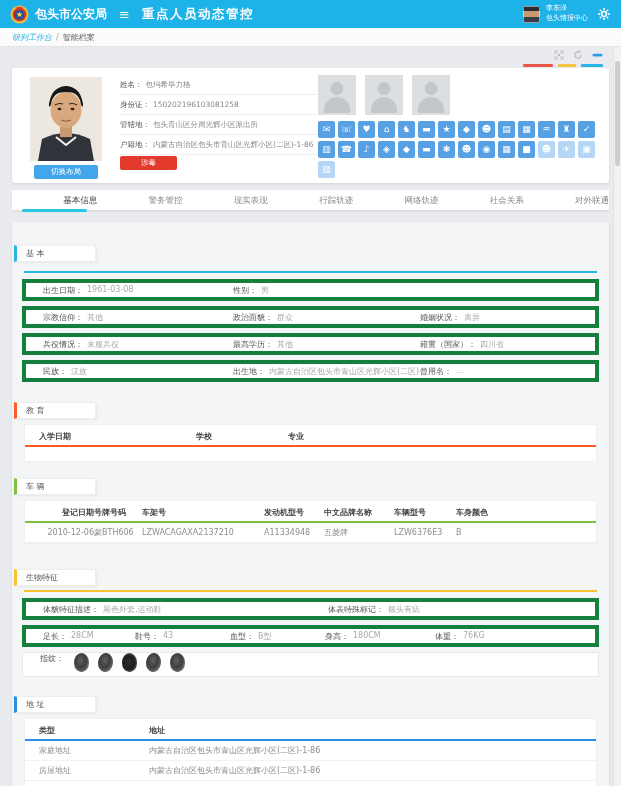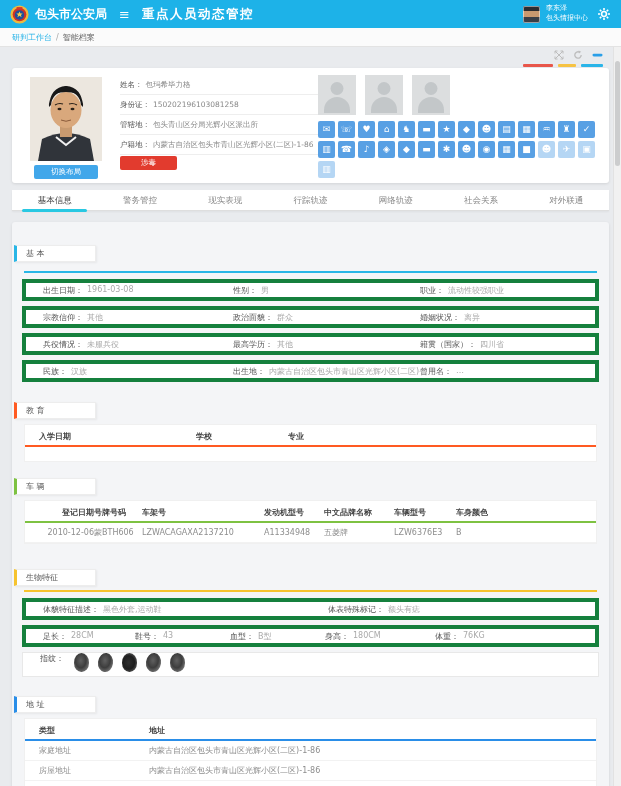--- a/index.html
+++ b/index.html
@@ -16,21 +16,21 @@
   .tb-spacer{flex:1;}
   .uavatar{width:17px;height:17px;border-radius:2px;flex:0 0 auto;overflow:hidden;
            background:linear-gradient(180deg,#2a2c30 0%,#2a2c30 30%,#c9996f 30%,#c9996f 62%,#3a3f47 62%,#3a3f47 100%);
            box-shadow:inset 0 0 0 1px rgba(255,255,255,.5);}
   .uinfo{font-size:7px;line-height:1.4;margin:0 9px 0 6px;white-space:nowrap;}
   .gearbtn{width:14px;height:14px;cursor:pointer;}
 
   
   .crumbbar{position:absolute;top:28px;left:0;right:0;height:19px;background:#fbfbfb;
             border-bottom:1px solid #e3e3e3;display:flex;align-items:center;padding:0 12px;font-size:8px;box-sizing:border-box;}
-  .crumb-link{color:#2ab4e8;cursor:pointer;}
+  .crumb-link{color:#2ab4e8;cursor:pointer;font-style:italic;}
   .crumb-sep{color:#aaa;margin:0 4px;}
   .crumb-cur{color:#666;}
 
   
   .pcontrols{position:absolute;top:50px;right:18px;display:flex;flex-direction:column;align-items:flex-end;z-index:4;}
   .pc-icons{display:flex;gap:9px;align-items:center;}
   .pc-bars{display:flex;gap:5px;margin-top:4px;}
   .bar{height:3px;border-radius:1px;}
   .bar.b-red{width:30px;}
   .bar.b-yellow{width:18px;}
@@ -56,21 +56,21 @@
                     width:26px;height:16px;border-radius:13px 13px 0 0;background:#c3c7c9;}
   .icgrid{position:absolute;left:306px;top:53px;}
   .icrow{display:flex;gap:3px;margin-bottom:3px;}
   .ic{width:17px;height:17px;border-radius:2px;background:#58a0e4;color:#fff;font-size:9px;line-height:17px;
       text-align:center;cursor:pointer;overflow:hidden;}
   .ic.light{background:#b5d6f4;}
 
   
   .tabs{position:absolute;left:12px;top:190px;width:597px;height:21px;background:#fff;display:flex;
         border-bottom:1px solid #dedede;box-sizing:border-box;box-shadow:0 1px 2px rgba(0,0,0,.05);}
-  .tab{flex:1;text-align:center;font-size:8.5px;color:#888;line-height:20px;cursor:pointer;position:relative;}
+  .tab{flex:1;text-align:right;font-size:8.5px;color:#888;line-height:20px;cursor:pointer;position:relative;}
   .tab.active{color:#444;}
   .tab-underline{position:absolute;left:10px;right:10px;bottom:-2px;height:3px;border-radius:2px;}
 
   
   .mainpanel{position:absolute;left:12px;top:222px;width:597px;height:600px;background:#f4f5f7;
              border-radius:3px 3px 0 0;box-shadow:0 1px 3px rgba(0,0,0,.10);overflow:hidden;padding-top:23px;box-sizing:border-box;}
   .sec-label{margin-left:2px;width:82px;height:17px;background:#fff;border:1px solid #ededed;border-left:3px solid #29b6e6;
              box-shadow:1px 1px 2px rgba(0,0,0,.06);font-size:8px;color:#555;display:flex;align-items:center;
              padding-left:9px;box-sizing:border-box;}
   .accent-line{height:2px;margin:9px 12px 0 12px;}
@@ -265,24 +265,20 @@
     <div class="frows">
       <div class="frow">
         <span class="fcol c190">
             <span class="lab">出生日期：</span>
             <span class="val">1961-03-08</span>
           </span>
         <span class="fcol c187">
             <span class="lab">性别：</span>
             <span class="val">男</span>
           </span>
-        <span class="fcol cflex">
-            <span class="lab">职业：</span>
-            <span class="val">流动性较强职业</span>
-          </span>
       </div>
       <div class="frow">
         <span class="fcol c190">
             <span class="lab">宗教信仰：</span>
             <span class="val">其他</span>
           </span>
         <span class="fcol c187">
             <span class="lab">政治面貌：</span>
             <span class="val">群众</span>
           </span>

